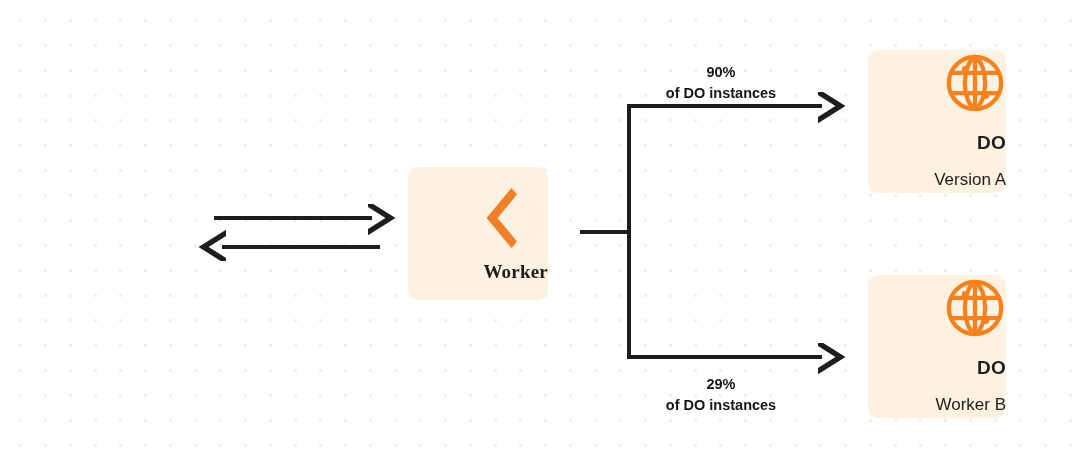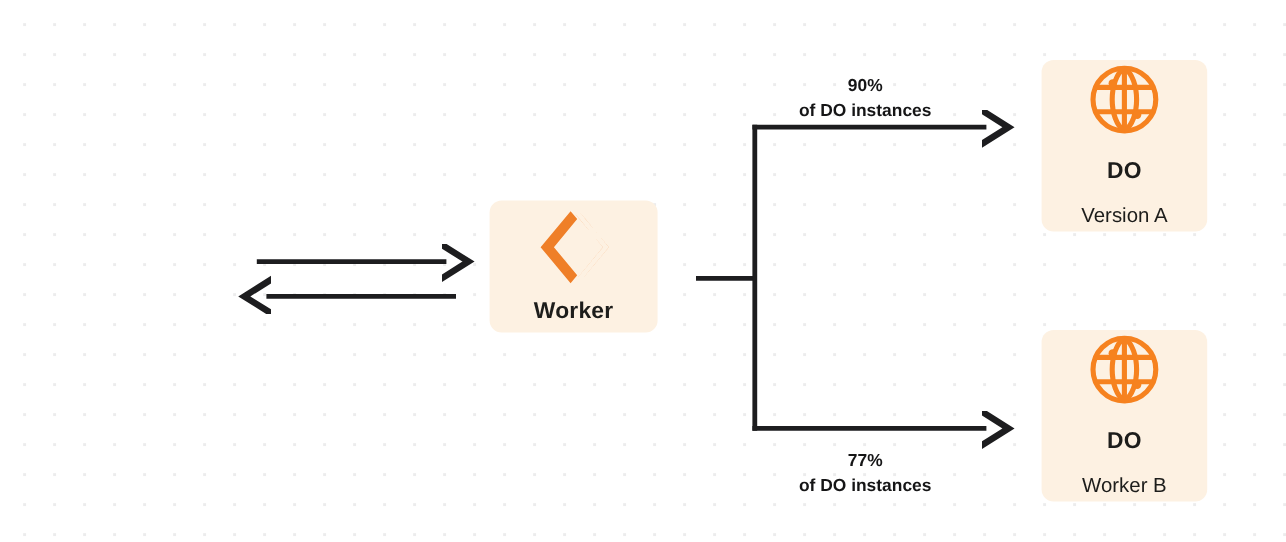--- a/index.html
+++ b/index.html
@@ -23,37 +23,38 @@
     background-position: 8px 8px;
   }
 
   
   .node {
     position: absolute;
     box-sizing: border-box;
     border-radius: 10px;
     display: flex;
     flex-direction: column;
-    align-items: center;
+    align-items: flex-end;
     justify-content: center;
   }
 
   .node-client {
     left: 43px;
     top: 167px;
     width: 142px;
     height: 133px;
     background-color: #f5f5f7;
   }
   .node-worker {
     left: 408px;
     top: 167px;
     width: 140px;
-    height: 110px;
+    height: 133px;
     background-color: #fdf1e2;
+    font-family: Liberation Serif, serif;
   }
   .node-do-a {
     left: 868px;
     top: 50px;
     width: 138px;
     height: 143px;
     background-color: #fdf1e2;
   }
   .node-do-b {
     left: 868px;
@@ -162,21 +163,21 @@
       <line x1="627" y1="357" x2="822" y2="357" stroke="#1d1d1f" stroke-width="4" marker-end="url(#arrowR)"></line>
     </g>
   </svg>
 
   <div class="edge-label label-top">
     <div>90%</div>
     <div>of DO instances</div>
   </div>
 
   <div class="edge-label label-bottom">
-    <div>77%</div>
+    <div>29%</div>
     <div>of DO instances</div>
   </div>
 
 
   <div class="node node-worker">
     <svg class="icon-worker" viewBox="0 0 68 66" xmlns="http://www.w3.org/2000/svg">
 
       <path d="M31.5 3 L6.5 33 L31.5 63 L37.0 56.4 L17.6 33 L37.0 9.6 Z" fill="#ef7f28"></path>
 
       <path d="M33.5 3 L39.0 9.6 L58.4 33 L39.0 56.4 L33.5 63 L58.5 33 Z" fill="#ef7f28"></path>

